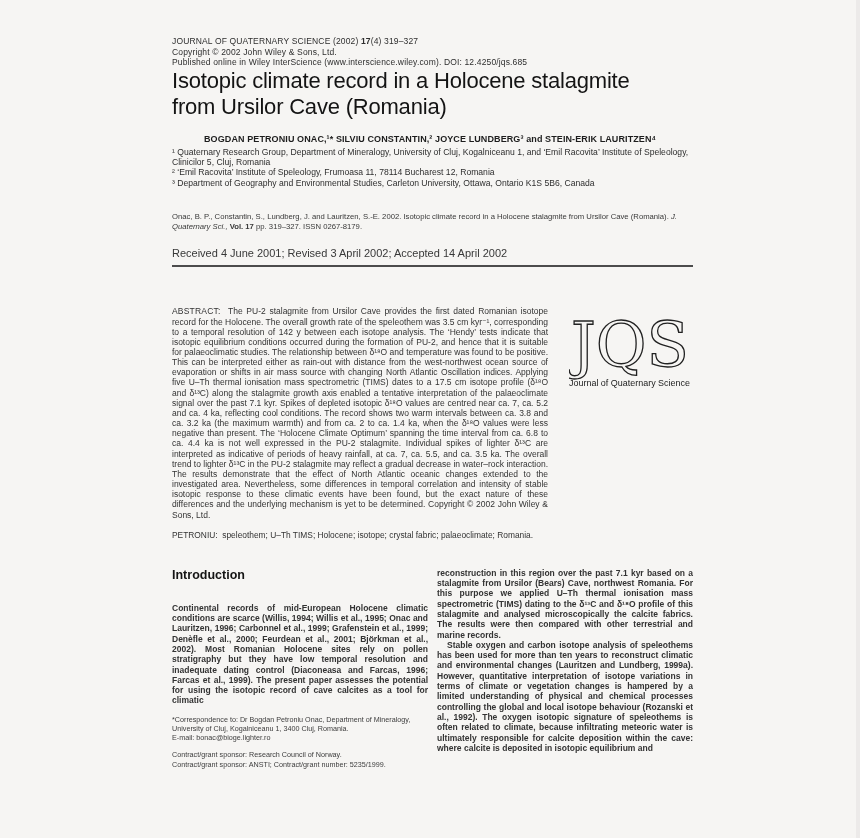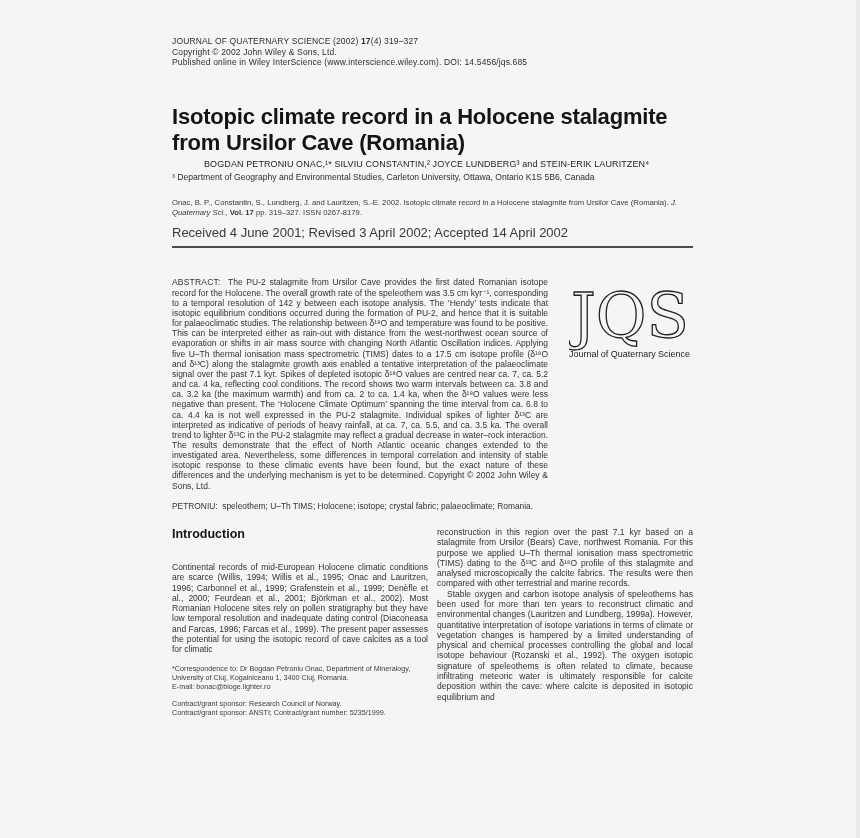--- a/index.html
+++ b/index.html
@@ -12,71 +12,72 @@
     overflow:hidden;
   }
   .content{position:absolute;left:172px;top:36px;width:521px;}
 
   
   .runhead{font-size:8.5px;line-height:10.6px;color:#2e2e2e;letter-spacing:.15px;}
   .runhead b{font-weight:700;}
 
   
   .title{
-    margin-top:36px;
-    font-size:22px;line-height:26.5px;font-weight:700;color:#141414;
+    font-size:22px;line-height:26.5px;font-weight:400;color:#141414;
     letter-spacing:-.2px;width:505px;
   }
 
   
-  .authors{margin-top:2px;font-size:9px;font-weight:400;color:#1d1d1d;letter-spacing:.1px;padding-left:32px;}
+  .authors{margin-top:13px;font-size:9px;font-weight:700;color:#1d1d1d;letter-spacing:.1px;padding-left:32px;}
   .affils{margin-top:3px;font-size:8.6px;line-height:10.3px;color:#2e2e2e;}
 
   
-  .cite{margin-top:16px;font-size:7.7px;line-height:9.7px;color:#383838;}
+  .cite{margin-top:24px;font-size:7.7px;line-height:9.7px;color:#383838;}
   .cite i{font-style:italic;}
   .cite b{font-weight:700;}
-  .received{margin-top:8px;font-size:13px;color:#383838;}
+  .received{margin-top:16px;font-size:11px;color:#383838;}
 
   .rule{margin-top:6px;border-top:2.2px solid #4c4c4c;width:521px;}
 
   
-  .abs-row{margin-top:29px;display:flex;gap:21px;align-items:flex-start;}
+  .abs-row{margin-top:39px;display:flex;gap:21px;align-items:flex-start;}
   .abstract{width:386px;font-size:8.5px;line-height:10.15px;text-align:justify;color:#333;}
   .abstract .lbl{letter-spacing:.2px;}
   .keywords{margin-top:10px;text-align:left;font-size:8.4px;color:#333;}
   .logo-col{width:124px;padding-top:3px;}
   .logo-col svg{display:block;}
 
   
-  .intro-row{margin-top:16px;display:flex;gap:9px;}
+  .intro-row{margin-top:28px;display:flex;gap:9px;}
   .col{width:256px;}
   .sec-head{font-size:12.5px;font-weight:700;color:#141414;margin:0 0 21px 0;}
-  .body-p{font-size:8.5px;line-height:10.3px;text-align:justify;color:#333;margin:0;}
+  .body-p{font-size:8.5px;line-height:10.3px;text-align:justify;color:#333;margin:0;font-weight:bold;}
   .body-p.indent{text-indent:10px;}
   .footnote{margin-top:9px;font-size:7.2px;line-height:9.2px;color:#3c3c3c;}
   .footnote .grants{margin-top:8px;}
 </style>
 </head>
 <body>
 
 <div class="page">
   <div class="content">
 
     <div class="runhead">
       <div><span>JOURNAL OF QUATERNARY SCIENCE (2002) </span><b>17</b><span>(4) 319–327</span></div>
       <div>Copyright © 2002 John Wiley &amp; Sons, Ltd.</div>
-      <div>Published online in Wiley InterScience (www.interscience.wiley.com). DOI: 14.5456/jqs.685</div>
+      <div>Published online in Wiley InterScience (www.interscience.wiley.com). DOI: 12.4250/jqs.685</div>
     </div>
 
     <div class="title">Isotopic climate record in a Holocene stalagmite from Ursilor Cave (Romania)</div>
 
     <div class="authors">BOGDAN PETRONIU ONAC,¹* SILVIU CONSTANTIN,² JOYCE LUNDBERG³ and STEIN-ERIK LAURITZEN⁴</div>
 
     <div class="affils">
+      <div>¹ Quaternary Research Group, Department of Mineralogy, University of Cluj, Kogalniceanu 1, and ‘Emil Racovita’ Institute of Speleology, Clinicilor 5, Cluj, Romania</div>
+      <div>² ‘Emil Racovita’ Institute of Speleology, Frumoasa 11, 78114 Bucharest 12, Romania</div>
       <div>³ Department of Geography and Environmental Studies, Carleton University, Ottawa, Ontario K1S 5B6, Canada</div>
     </div>
 
     <div class="cite">
       <span>Onac, B. P., Constantin, S., Lundberg, J. and Lauritzen, S.-E. 2002. Isotopic climate record in a Holocene stalagmite from Ursilor Cave (Romania). </span><i>J. Quaternary Sci.,</i><b> Vol. 17 </b><span> pp. 319–327. ISSN 0267-8179.</span>
     </div>
     <div class="received">Received 4 June 2001; Revised 3 April 2002; Accepted 14 April 2002</div>
 
     <div class="rule"></div>
 

